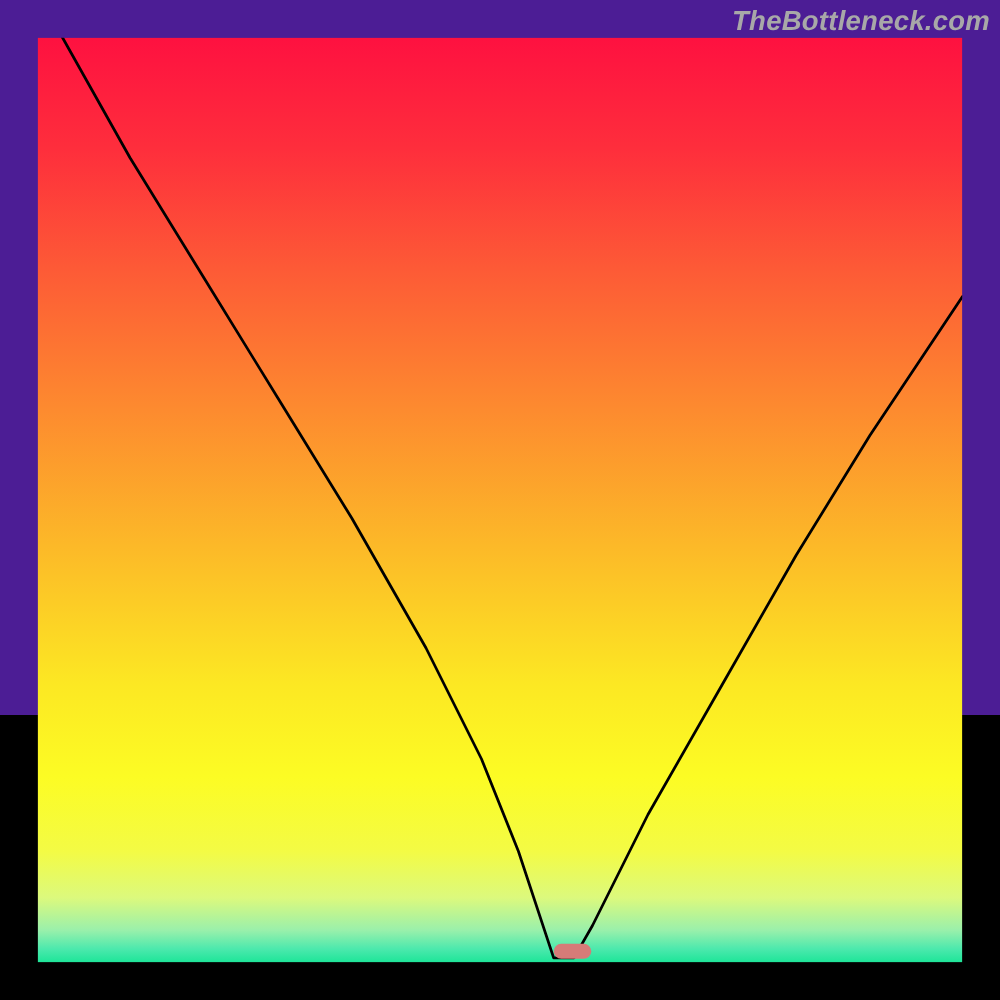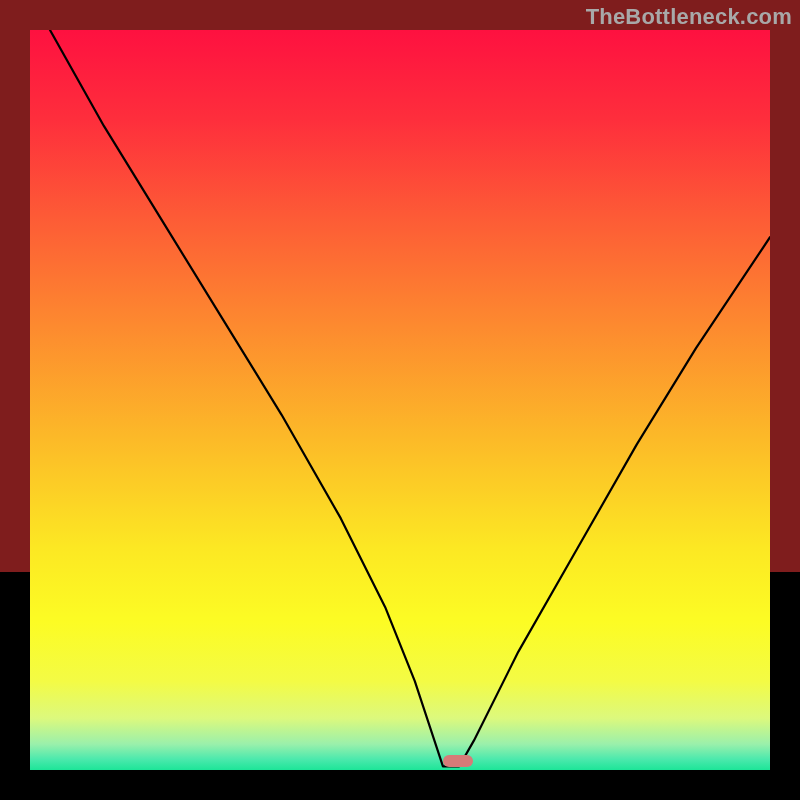--- a/index.html
+++ b/index.html
@@ -8,21 +8,22 @@
     width: 800px;
     height: 800px;
     background: #000;
     font-family: Arial, Helvetica, sans-serif;
     overflow: hidden;
   }
   .frame {
     position: relative;
     width: 800px;
     height: 572px;
-    background: #7f1d1d;
+    background: #4c1d95;
+    font-style: italic;
   }
   .plot {
     position: absolute;
     left: 30px;
     top: 30px;
     width: 740px;
     height: 740px;
     overflow: hidden;
   }
   .gradient {

